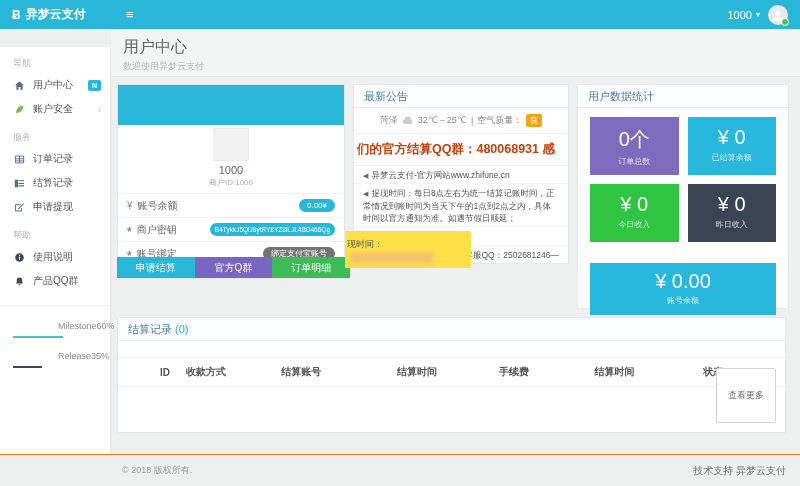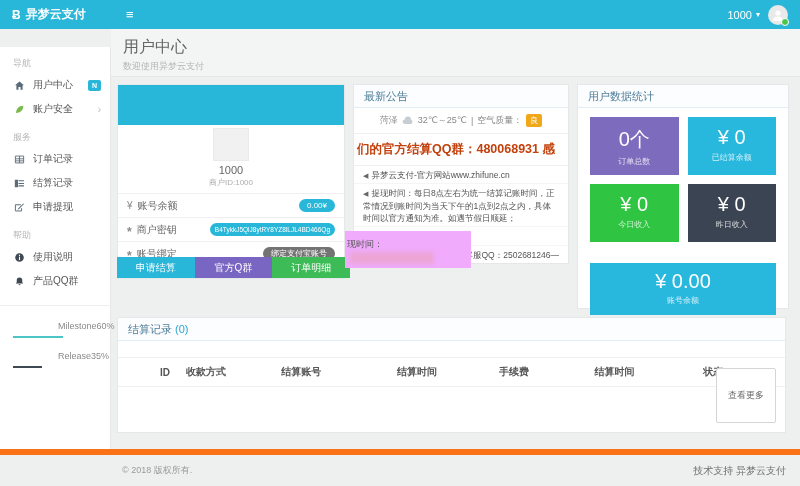--- a/index.html
+++ b/index.html
@@ -85,26 +85,26 @@
   
   .records-card{margin-top:8px;height:116px;position:relative;margin-right:3px;}
   .rc-count{color:#29a6d0;}
   table{width:100%;border-collapse:collapse;margin-top:16px;}
   th{font-size:10px;color:#555;text-align:left;font-weight:bold;border-top:1px solid #f0f0f0;border-bottom:1px solid #f0f0f0;padding:7px 0;}
   th.c0{width:10%;padding-left:42px;} th.c1{width:14%;} th.c2{width:17%;} th.c3{width:15%;}
   th.c4{width:14%;} th.c5{width:16%;} th.c6{width:12%;}
   .more-btn{position:absolute;right:9px;bottom:9px;border:1px solid #d5d5d5;background:#fff;font-size:9px;color:#666;padding:20px 11px;border-radius:2px;cursor:pointer;}
 
   
-  .footer{position:absolute;left:0;right:0;bottom:0;height:31px;border-top:6px solid #f97316;display:flex;align-items:center;font-size:9px;color:#9a9a9a;background:#eef0f0;z-index:6;}
+  .footer{position:absolute;left:0;right:0;bottom:0;height:31px;border-top:1px solid #f97316;display:flex;align-items:center;font-size:9px;color:#9a9a9a;background:#eef0f0;z-index:6;}
   .footer-left{margin-left:122px;}
   .footer-right{margin-left:auto;margin-right:14px;color:#6f6f6f;font-size:10px;}
 
   
-  .overlay-patch{position:absolute;left:345px;top:231px;width:126px;height:37px;background:#f0abfc;z-index:8;}
+  .overlay-patch{position:absolute;left:345px;top:231px;width:126px;height:37px;background:#fde047;z-index:8;}
   .overlay-frag{position:absolute;left:2px;top:7px;font-size:9px;color:#555;}
   .overlay-smudge{position:absolute;left:5px;bottom:4px;width:84px;height:12px;background:rgba(233,158,158,.40);filter:blur(2px);}
 </style>
 </head>
 <body>
 
 <div id="app">
 
   <div class="navbar">
     <div class="brand">

